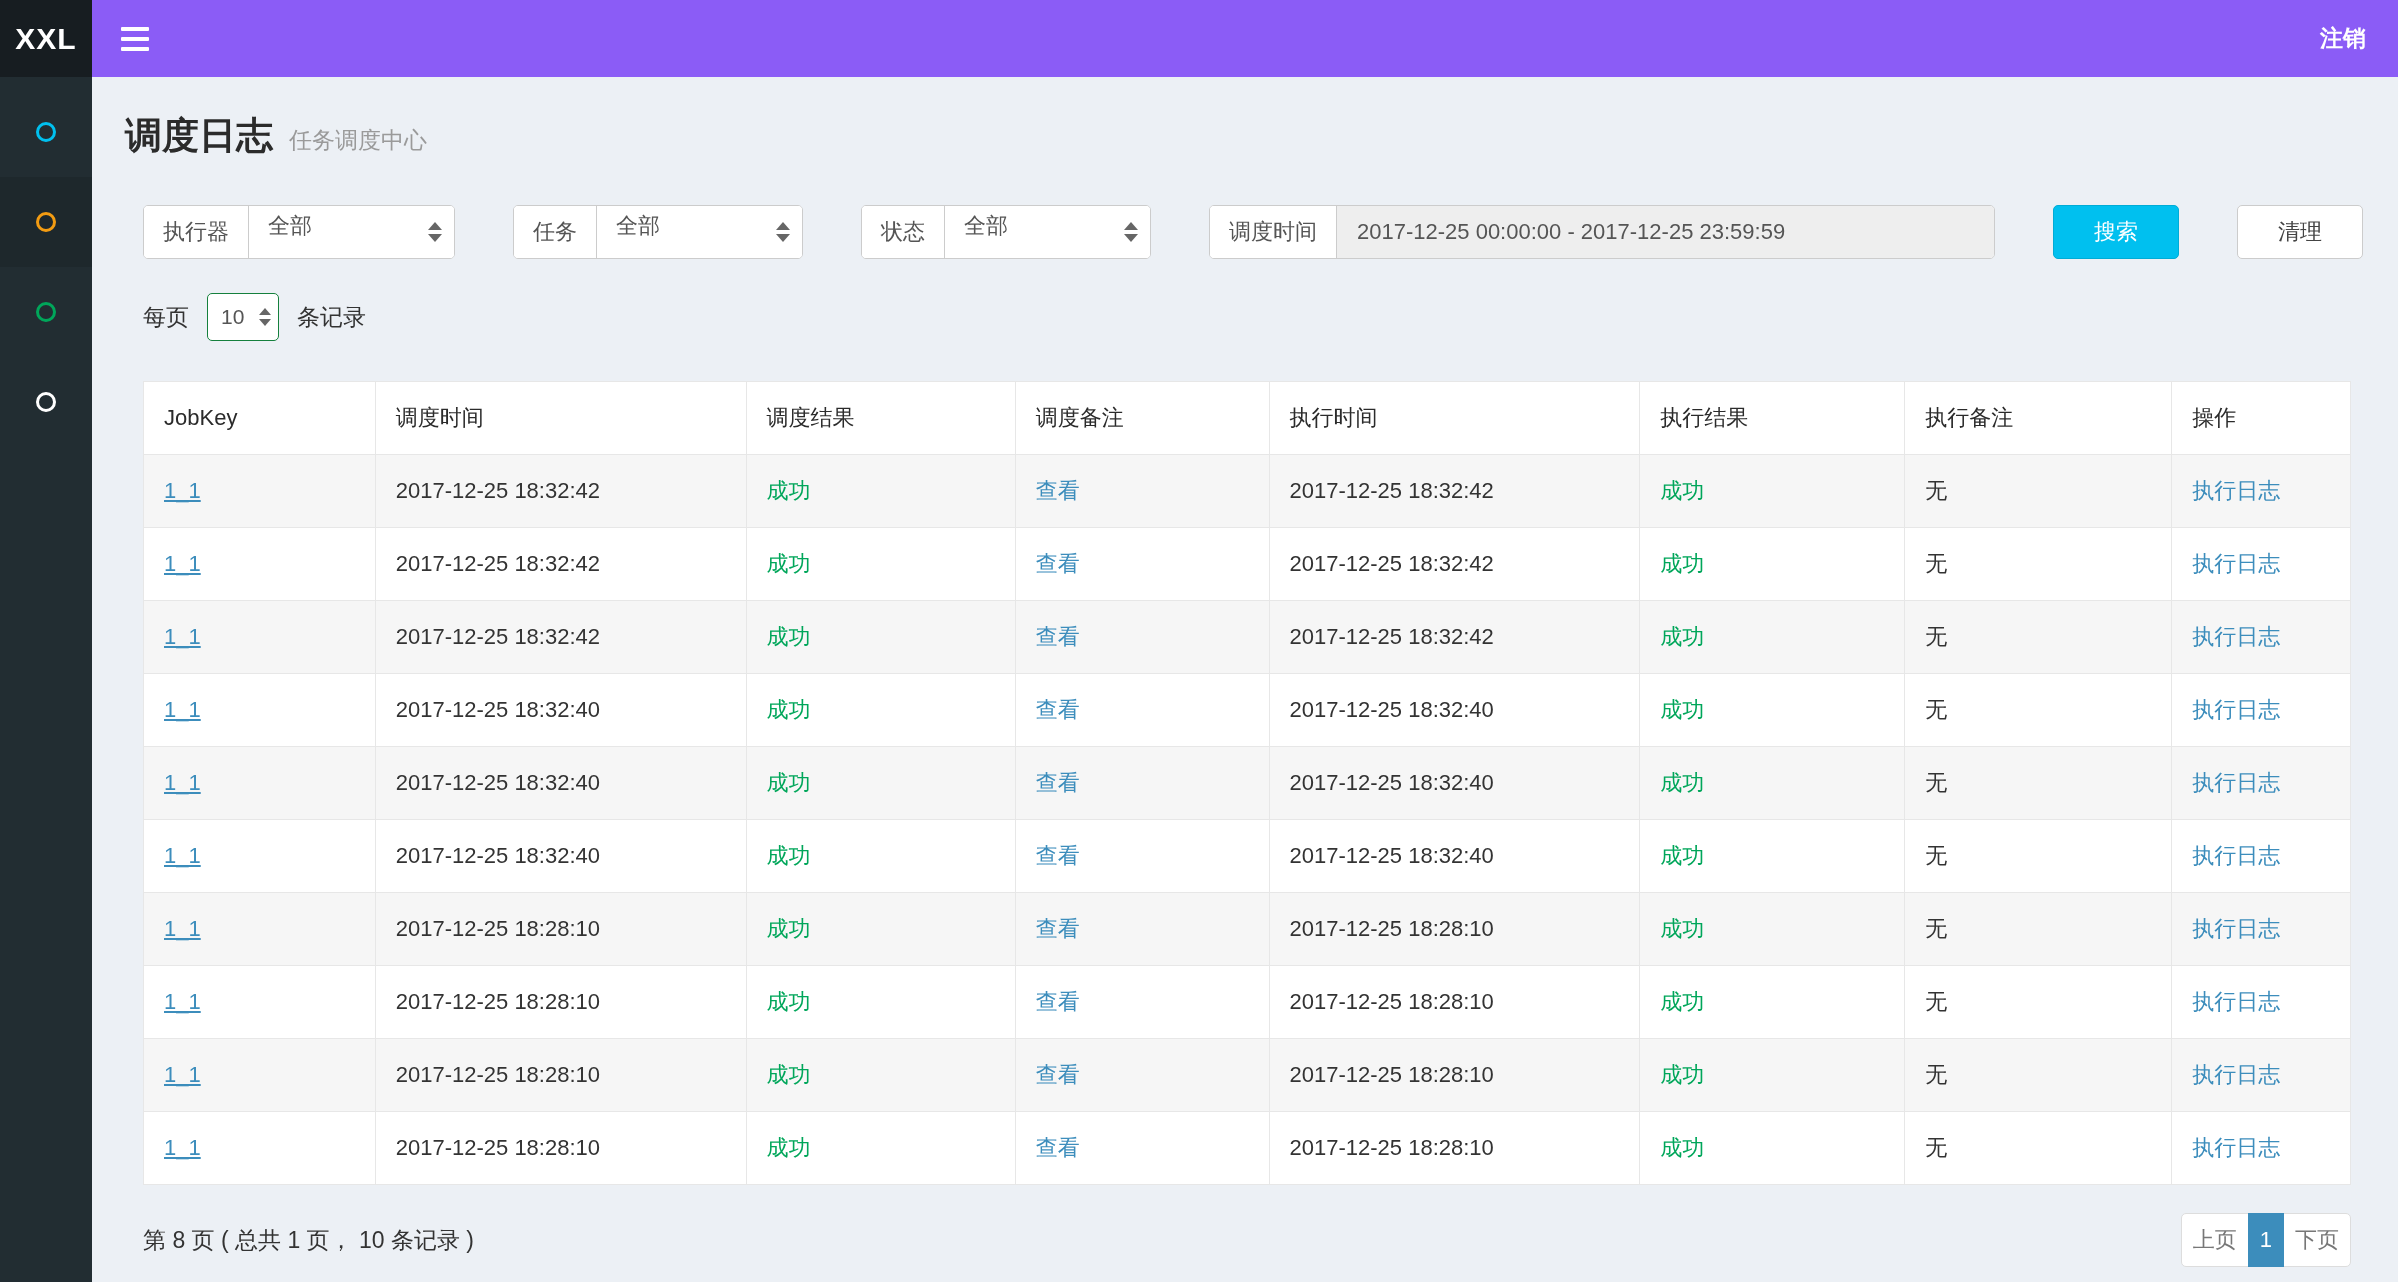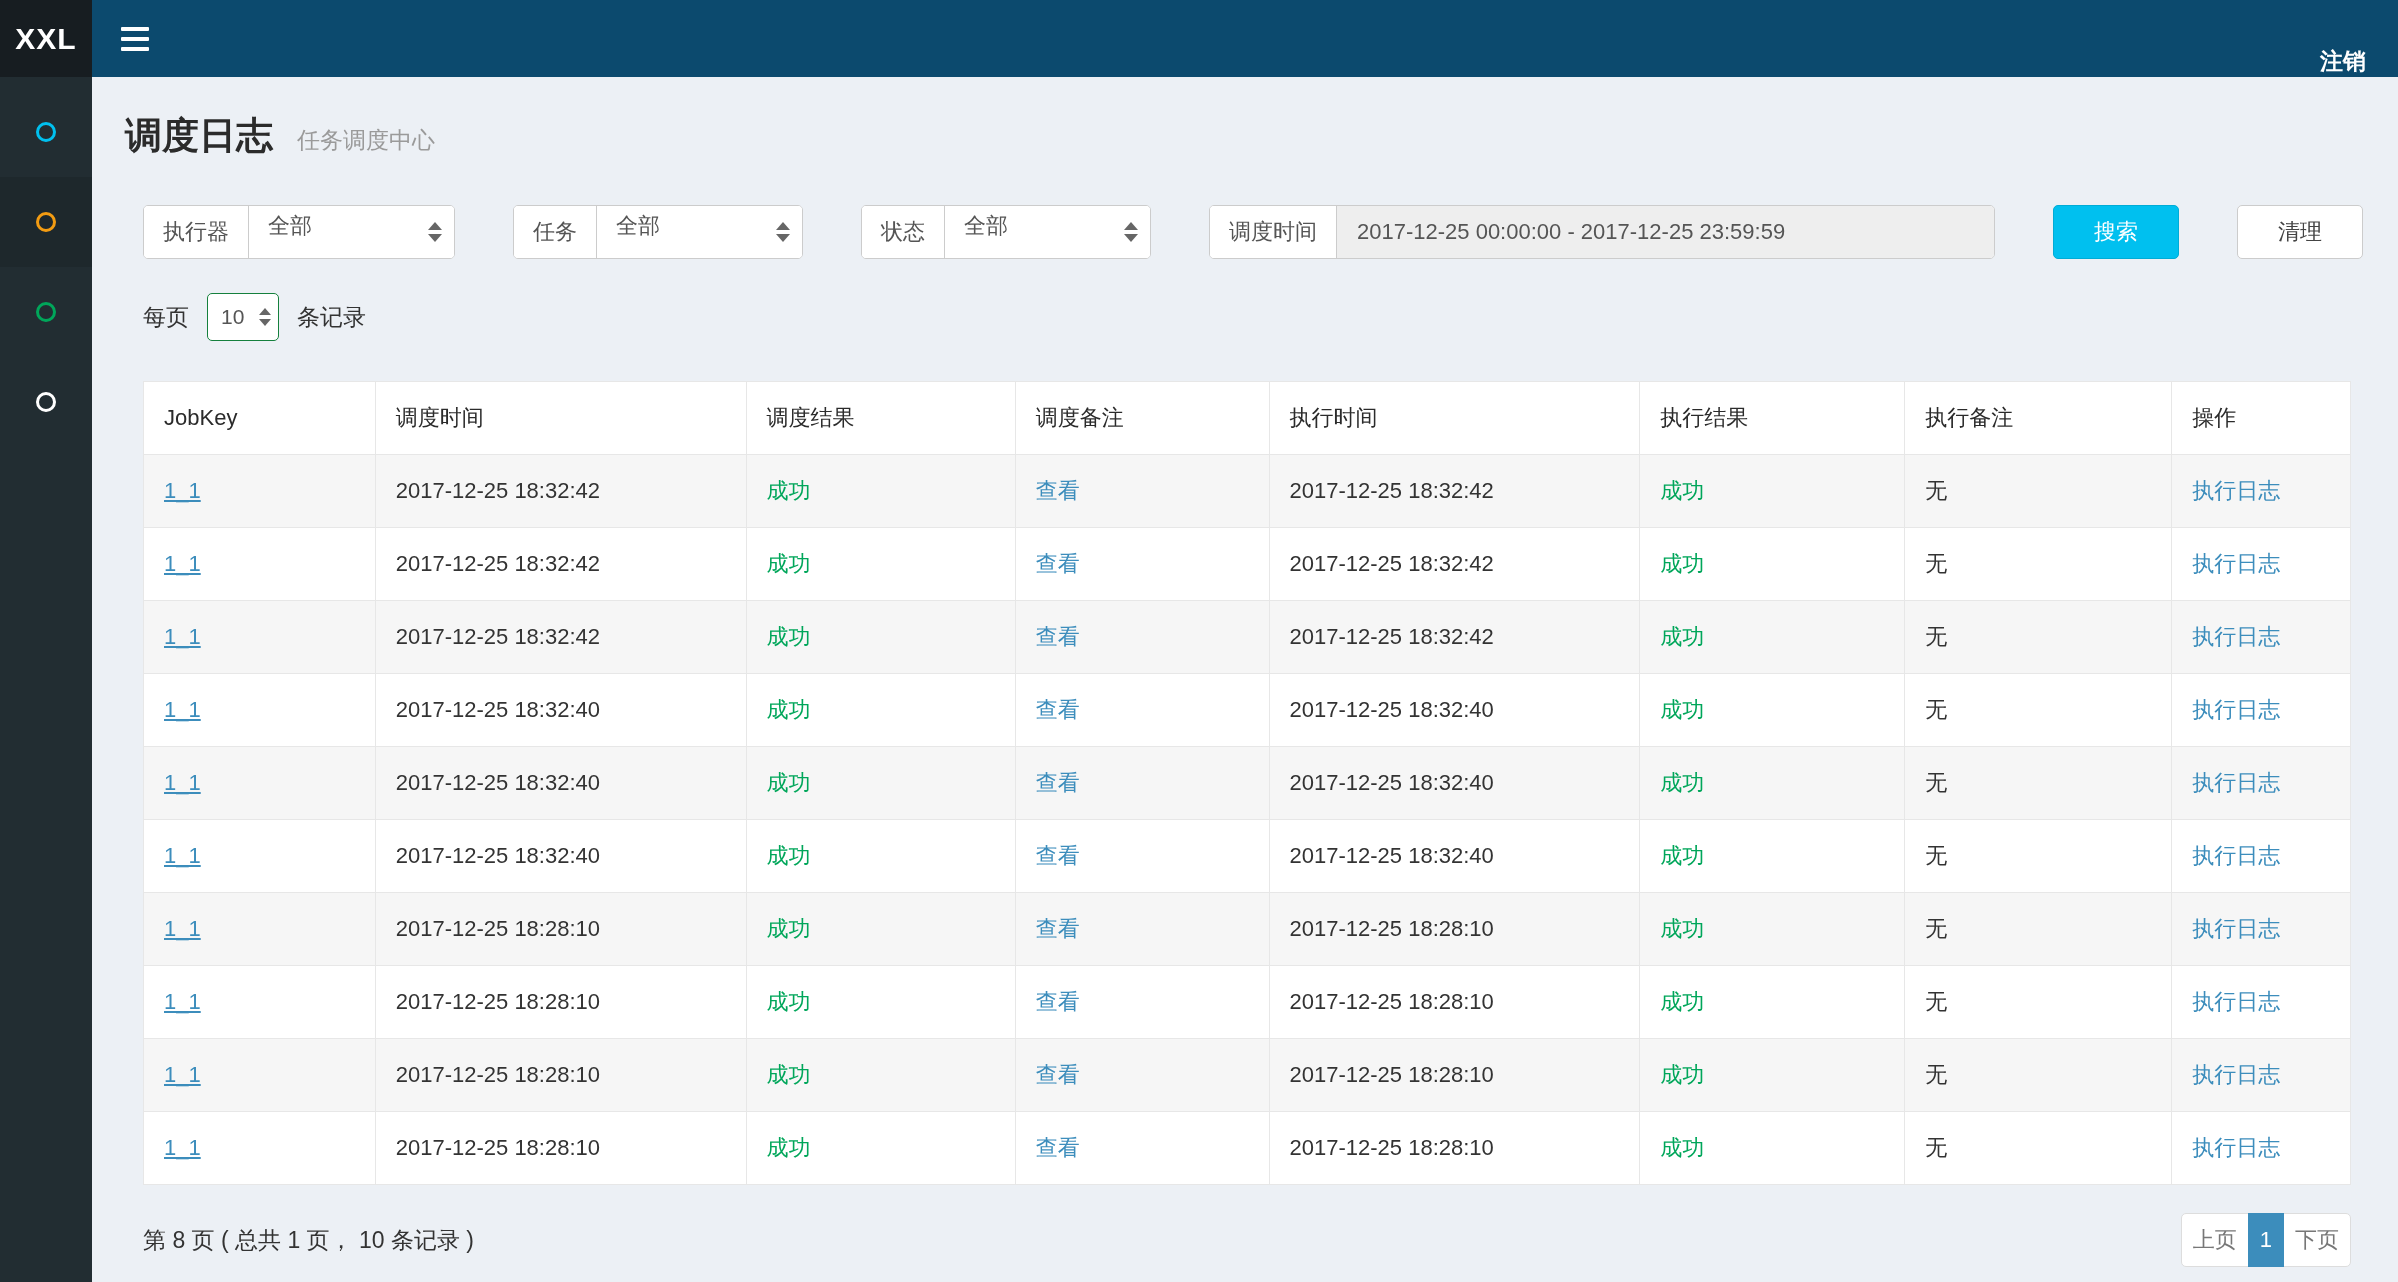--- a/index.html
+++ b/index.html
@@ -8,36 +8,36 @@
     background:#ecf0f5;
     font-family:"Liberation Sans","DejaVu Sans",sans-serif;
     color:#333;overflow:hidden;
   }
   .page{display:grid;grid-template-columns:92px 1fr;grid-template-rows:77px 1fr;width:100%;height:100%}
 
   
   .navbar{grid-column:1/3;display:flex;height:77px}
   .logo{width:92px;flex:0 0 92px;background:#171d21;color:#fff;display:flex;align-items:center;justify-content:center;
         font-size:30px;font-weight:bold;letter-spacing:1px;text-decoration:none;cursor:pointer}
-  .navbar-main{flex:1;background:#0c4a6e;display:flex;align-items:flex-end}
+  .navbar-main{flex:1;background:#8b5cf6;display:flex;align-items:center}
   .sidebar-toggle{width:86px;height:100%;background:transparent;border:none;display:flex;align-items:center;justify-content:center;cursor:pointer;text-decoration:none}
   .hamburger{display:flex;flex-direction:column;gap:6px}
   .hamburger .bar{width:28px;height:4px;background:#fff;border-radius:1px}
   .logout{margin-left:auto;margin-right:32px;color:#fff;font-size:23px;font-weight:600;text-decoration:none;cursor:pointer}
 
   
   .sidebar{grid-column:1;grid-row:2;background:#222d32;padding-top:10px}
   .sb-item{height:90px;display:flex;align-items:center;justify-content:center;cursor:pointer}
   .sb-item.active{background:#1e282c}
   .circle-icon{width:20px;height:20px;border:3px solid #fff;border-radius:50%;display:block}
 
   
   .content{grid-column:2;grid-row:2;overflow:hidden}
   .content-header{padding:34px 47px 0 33px}
-  .content-header h1{font-size:37px;font-weight:700;color:#2b2b2b;display:flex;align-items:baseline;gap:24px}
+  .content-header h1{font-size:37px;font-weight:700;color:#2b2b2b;display:flex;align-items:baseline;gap:16px}
   .content-header small{font-size:23px;color:#9a9a9a;font-weight:400}
 
   
   .filters{margin-top:44px;padding:0 35px 0 51px;display:flex;align-items:center;gap:58px}
   .input-group{display:flex;height:54px;background:#fff;border:1px solid #ccc;border-radius:5px;overflow:hidden}
   .addon{display:flex;align-items:center;padding:0 19px;border-right:1px solid #ccc;color:#555;font-size:22px;background:#fff;white-space:nowrap}
   .select-box{position:relative;display:flex;align-items:center;padding:0 46px 13px 19px;font-size:22px;color:#555;cursor:pointer;min-width:205px;background:#fff}
   .select-box.small{min-width:72px;height:48px;border:1px solid #15803d;border-radius:5px;padding:0 30px 0 13px;font-size:21px}
   .stepper{position:absolute;right:12px;top:50%;transform:translateY(-50%);display:flex;flex-direction:column;gap:4px;align-items:center}
   .stepper .up{width:0;height:0;border-left:7px solid transparent;border-right:7px solid transparent;border-bottom:8px solid #666}

